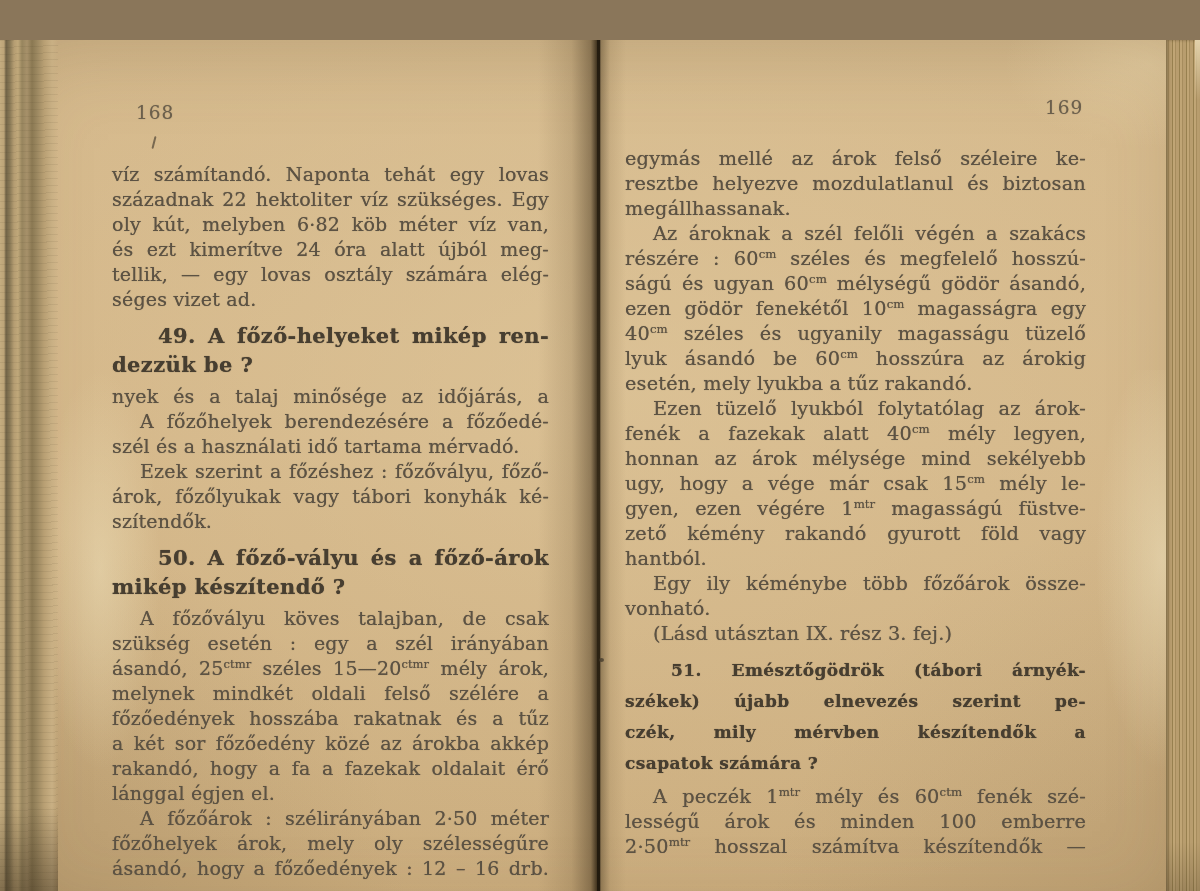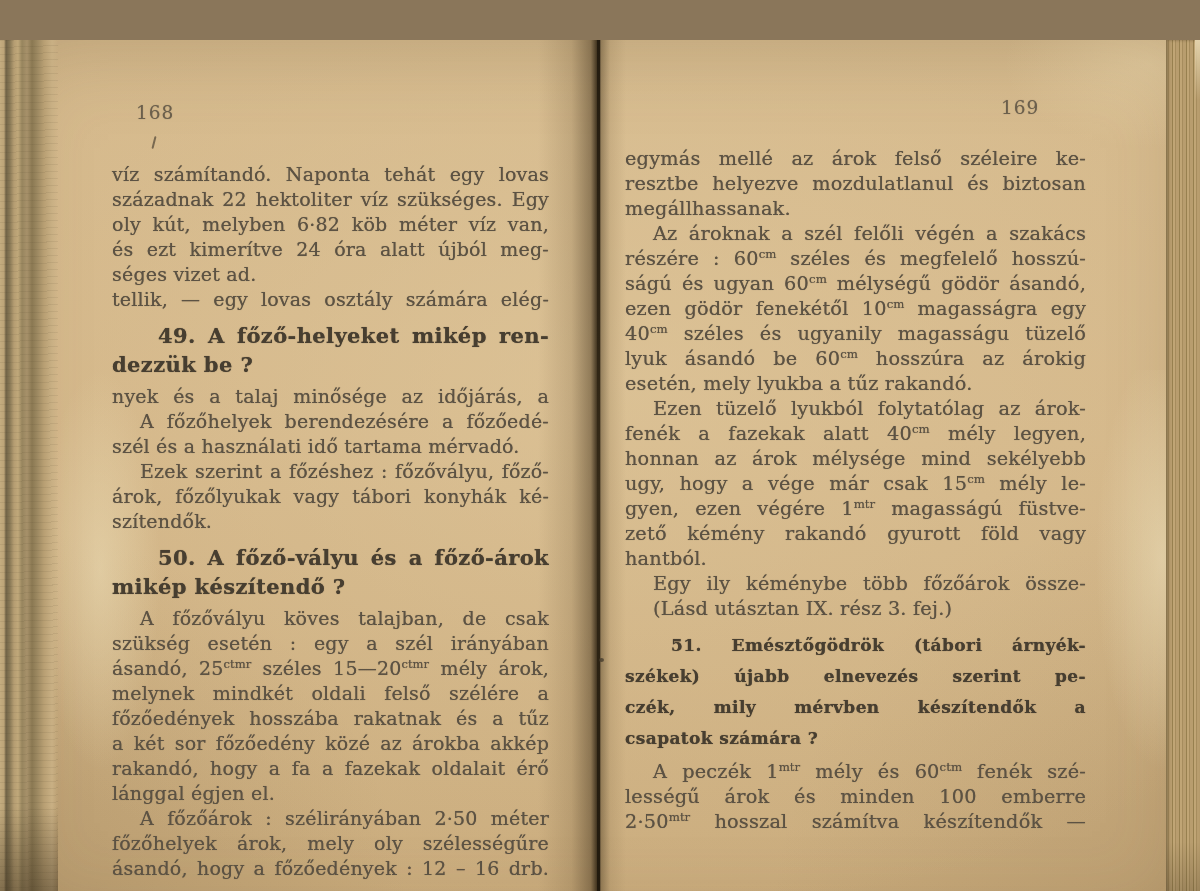--- a/index.html
+++ b/index.html
@@ -95,21 +95,21 @@
   .page-edges::after{
     content:"";position:absolute;right:0;top:0;width:5px;height:60px;
     background:linear-gradient(180deg,#e3d2ab, rgba(0,0,0,0));
   }
 
   .page-num{
     position:absolute;font-size:18.5px;letter-spacing:1px;color:#6b5f4c;
     text-shadow:0 0 1px rgba(107,95,76,.6);
   }
   .pn-left{left:136px;top:62px;}
-  .pn-right{left:1001px;top:57px;}
+  .pn-right{left:1045px;top:57px;}
 
   .stray{
     position:absolute;left:153px;top:96px;width:2px;height:13px;
     background:rgba(90,78,60,.75);transform:rotate(14deg);border-radius:2px;
   }
   .mdot{
     position:absolute;left:599px;top:618px;width:5px;height:4px;border-radius:50%;
     background:rgba(70,60,45,.8);
   }
 
@@ -166,22 +166,22 @@
 
   <div class="stray"></div>
   <div class="mdot"></div>
 
   <div class="text-col left">
       <div class="block para">
         <div class="line">víz számítandó. Naponta tehát egy lovas</div>
         <div class="line">századnak 22 hektoliter víz szükséges. Egy</div>
         <div class="line">oly kút, melyben 6·82 köb méter víz van,</div>
         <div class="line">és ezt kimerítve 24 óra alatt újból meg-</div>
+        <div class="line">tellik, — egy lovas osztály számára elég-</div>
         <div class="line end">séges vizet ad.</div>
-        <div class="line">tellik, — egy lovas osztály számára elég-</div>
       </div>
       <div class="block heading">
         <div class="line h-indent">49. A főző-helyeket mikép ren-</div>
         <div class="line end">dezzük be ?</div>
       </div>
       <div class="block para">
         <div class="line">nyek és a talaj minősége az időjárás, a</div>
         <div class="line indent">A főzőhelyek berendezésére a főzőedé-</div>
         <div class="line end">szél és a használati idő tartama mérvadó.</div>
       </div>
@@ -229,20 +229,21 @@
         <div class="line indent">Ezen tüzelő lyukból folytatólag az árok-</div>
         <div class="line">fenék a fazekak alatt 40<sup>cm</sup> mély legyen,</div>
         <div class="line">honnan az árok mélysége mind sekélyebb</div>
         <div class="line">ugy, hogy a vége már csak 15<sup>cm</sup> mély le-</div>
         <div class="line">gyen, ezen végére 1<sup>mtr</sup> magasságú füstve-</div>
         <div class="line">zető kémény rakandó gyurott föld vagy</div>
         <div class="line end">hantból.</div>
       </div>
       <div class="block para">
         <div class="line indent">Egy ily kéménybe több főzőárok össze-</div>
+        <div class="line end">vonható.</div>
       </div>
       <div class="block para">
         <div class="line indent end">(Lásd utásztan IX. rész 3. fej.)</div>
       </div>
       <div class="block heading">
         <div class="line h-indent">51. Emésztőgödrök (tábori árnyék-</div>
         <div class="line">székek) újabb elnevezés szerint pe-</div>
         <div class="line">czék, mily mérvben készítendők a</div>
         <div class="line end">csapatok számára ?</div>
       </div>

